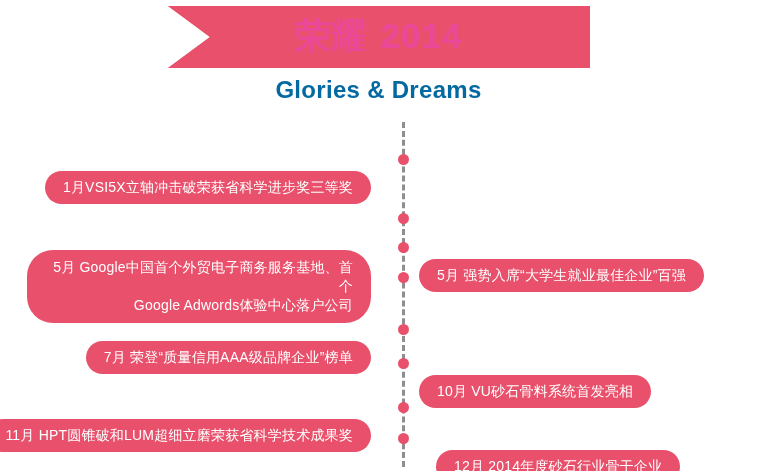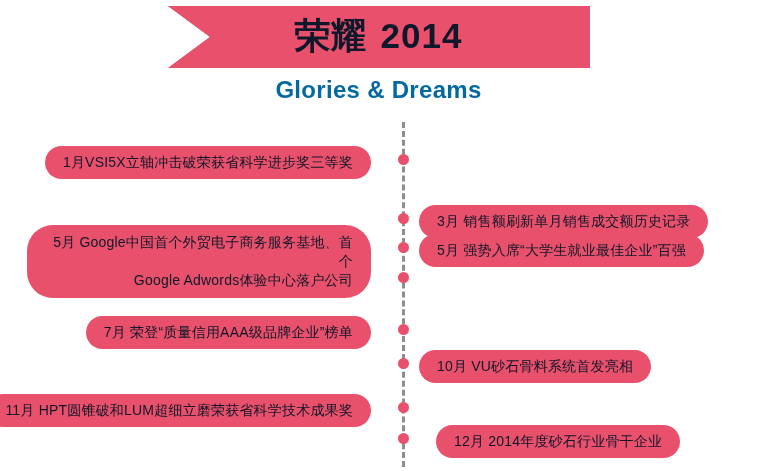--- a/index.html
+++ b/index.html
@@ -30,21 +30,21 @@
   }
   .ribbon-title {
     position: absolute;
     left: 0;
     top: 0;
     width: 757px;
     height: 74px;
     display: flex;
     align-items: center;
     justify-content: center;
-    color: #0f172a;
+    color: #ec4899;
     font-size: 36px;
     font-weight: bold;
     letter-spacing: 2px;
     z-index: 3;
     padding-bottom: 2px;
     box-sizing: border-box;
   }
   .ribbon-title .cn {
     font-size: 36px;
     font-weight: bold;
@@ -90,28 +90,29 @@
     height: 11px;
     border-radius: 50%;
     background: #E8506B;
     left: 398px;
     z-index: 4;
   }
 
   .pill {
     position: absolute;
     background: #E8506B;
-    color: #0f172a;
+    color: #ffffff;
     border-radius: 22px;
     font-size: 14px;
     line-height: 19px;
     padding: 7px 18px;
     box-sizing: border-box;
     white-space: nowrap;
     letter-spacing: 0.2px;
+    margin-top: 25px;
   }
   .pill.left {
     text-align: right;
   }
   .pill.right {
     text-align: left;
   }
   .pill.two-line {
     white-space: normal;
     border-radius: 26px;
@@ -146,23 +147,20 @@
   <div class="dot" style="top:160px;"></div>
   <div class="dot" style="top:212px;"></div>
   <div class="dot" style="top:246px;"></div>
   <div class="dot" style="top:290px;"></div>
   <div class="dot" style="top:321px;"></div>
 
   <div class="pill left" style="top:34px; right:386px;">
     <span>1月VSI5X立轴冲击破荣获省科学进步奖三等奖</span>
   </div>
 
-  <div class="pill right" style="top:93px; left:419px;">
-    <span>3月 销售额刷新单月销售成交额历史记录</span>
-  </div>
 
   <div class="pill left two-line" style="top:113px; right:386px; width:344px;">
     <span>5月 Google中国首个外贸电子商务服务基地、首个</span>
     <span class="line2">Google Adwords体验中心落户公司</span>
   </div>
 
   <div class="pill right" style="top:122px; left:419px;">
     <span>5月 强势入席“大学生就业最佳企业”百强</span>
   </div>
 

